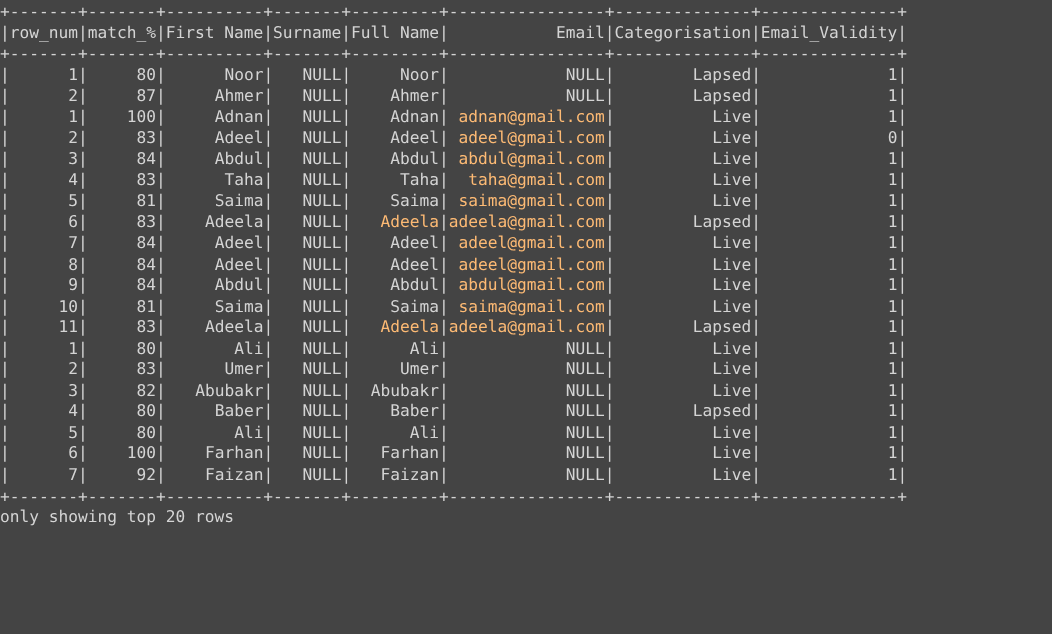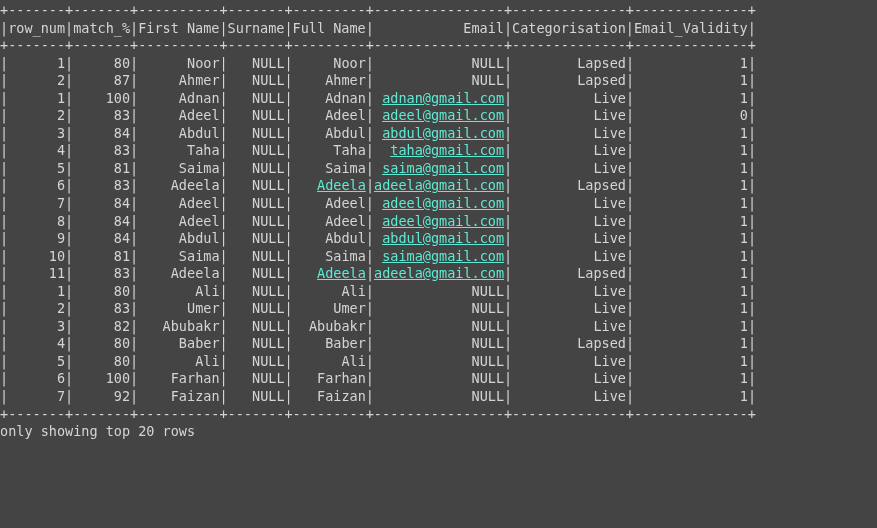--- a/index.html
+++ b/index.html
@@ -10,21 +10,20 @@
     font-family: Consolas, monospace;
     font-size: 13.5px;
     line-height: 1.3;
     letter-spacing: 0;
   }
   #out {
     white-space: pre;
     padding: 2px 0;
   }
   .lnk {
-    color: #5eead4;
-    text-decoration: underline;
+    color: #fdba74;
     cursor: pointer;
   }
 </style>
 </head>
 <body>
 
 <div id="out"><div>+-------+-------+----------+-------+---------+----------------+--------------+--------------+</div><div>|row_num|match_%|First Name|Surname|Full Name|           Email|Categorisation|Email_Validity|</div><div>+-------+-------+----------+-------+---------+----------------+--------------+--------------+</div><div><span>|</span><span>      1</span><span>|</span><span>     80</span><span>|</span><span>      Noor</span><span>|</span><span>   NULL</span><span>|</span><span>     Noor</span><span>|</span><span>            NULL</span><span>|</span><span>        Lapsed</span><span>|</span><span>             1</span><span>|</span></div><div><span>|</span><span>      2</span><span>|</span><span>     87</span><span>|</span><span>     Ahmer</span><span>|</span><span>   NULL</span><span>|</span><span>    Ahmer</span><span>|</span><span>            NULL</span><span>|</span><span>        Lapsed</span><span>|</span><span>             1</span><span>|</span></div><div><span>|</span><span>      1</span><span>|</span><span>    100</span><span>|</span><span>     Adnan</span><span>|</span><span>   NULL</span><span>|</span><span>    Adnan</span><span>|</span><span> </span><span class="lnk">adnan@gmail.com</span><span>|</span><span>          Live</span><span>|</span><span>             1</span><span>|</span></div><div><span>|</span><span>      2</span><span>|</span><span>     83</span><span>|</span><span>     Adeel</span><span>|</span><span>   NULL</span><span>|</span><span>    Adeel</span><span>|</span><span> </span><span class="lnk">adeel@gmail.com</span><span>|</span><span>          Live</span><span>|</span><span>             0</span><span>|</span></div><div><span>|</span><span>      3</span><span>|</span><span>     84</span><span>|</span><span>     Abdul</span><span>|</span><span>   NULL</span><span>|</span><span>    Abdul</span><span>|</span><span> </span><span class="lnk">abdul@gmail.com</span><span>|</span><span>          Live</span><span>|</span><span>             1</span><span>|</span></div><div><span>|</span><span>      4</span><span>|</span><span>     83</span><span>|</span><span>      Taha</span><span>|</span><span>   NULL</span><span>|</span><span>     Taha</span><span>|</span><span>  </span><span class="lnk">taha@gmail.com</span><span>|</span><span>          Live</span><span>|</span><span>             1</span><span>|</span></div><div><span>|</span><span>      5</span><span>|</span><span>     81</span><span>|</span><span>     Saima</span><span>|</span><span>   NULL</span><span>|</span><span>    Saima</span><span>|</span><span> </span><span class="lnk">saima@gmail.com</span><span>|</span><span>          Live</span><span>|</span><span>             1</span><span>|</span></div><div><span>|</span><span>      6</span><span>|</span><span>     83</span><span>|</span><span>    Adeela</span><span>|</span><span>   NULL</span><span>|</span><span>   </span><span class="lnk">Adeela</span><span>|</span><span class="lnk">adeela@gmail.com</span><span>|</span><span>        Lapsed</span><span>|</span><span>             1</span><span>|</span></div><div><span>|</span><span>      7</span><span>|</span><span>     84</span><span>|</span><span>     Adeel</span><span>|</span><span>   NULL</span><span>|</span><span>    Adeel</span><span>|</span><span> </span><span class="lnk">adeel@gmail.com</span><span>|</span><span>          Live</span><span>|</span><span>             1</span><span>|</span></div><div><span>|</span><span>      8</span><span>|</span><span>     84</span><span>|</span><span>     Adeel</span><span>|</span><span>   NULL</span><span>|</span><span>    Adeel</span><span>|</span><span> </span><span class="lnk">adeel@gmail.com</span><span>|</span><span>          Live</span><span>|</span><span>             1</span><span>|</span></div><div><span>|</span><span>      9</span><span>|</span><span>     84</span><span>|</span><span>     Abdul</span><span>|</span><span>   NULL</span><span>|</span><span>    Abdul</span><span>|</span><span> </span><span class="lnk">abdul@gmail.com</span><span>|</span><span>          Live</span><span>|</span><span>             1</span><span>|</span></div><div><span>|</span><span>     10</span><span>|</span><span>     81</span><span>|</span><span>     Saima</span><span>|</span><span>   NULL</span><span>|</span><span>    Saima</span><span>|</span><span> </span><span class="lnk">saima@gmail.com</span><span>|</span><span>          Live</span><span>|</span><span>             1</span><span>|</span></div><div><span>|</span><span>     11</span><span>|</span><span>     83</span><span>|</span><span>    Adeela</span><span>|</span><span>   NULL</span><span>|</span><span>   </span><span class="lnk">Adeela</span><span>|</span><span class="lnk">adeela@gmail.com</span><span>|</span><span>        Lapsed</span><span>|</span><span>             1</span><span>|</span></div><div><span>|</span><span>      1</span><span>|</span><span>     80</span><span>|</span><span>       Ali</span><span>|</span><span>   NULL</span><span>|</span><span>      Ali</span><span>|</span><span>            NULL</span><span>|</span><span>          Live</span><span>|</span><span>             1</span><span>|</span></div><div><span>|</span><span>      2</span><span>|</span><span>     83</span><span>|</span><span>      Umer</span><span>|</span><span>   NULL</span><span>|</span><span>     Umer</span><span>|</span><span>            NULL</span><span>|</span><span>          Live</span><span>|</span><span>             1</span><span>|</span></div><div><span>|</span><span>      3</span><span>|</span><span>     82</span><span>|</span><span>   Abubakr</span><span>|</span><span>   NULL</span><span>|</span><span>  Abubakr</span><span>|</span><span>            NULL</span><span>|</span><span>          Live</span><span>|</span><span>             1</span><span>|</span></div><div><span>|</span><span>      4</span><span>|</span><span>     80</span><span>|</span><span>     Baber</span><span>|</span><span>   NULL</span><span>|</span><span>    Baber</span><span>|</span><span>            NULL</span><span>|</span><span>        Lapsed</span><span>|</span><span>             1</span><span>|</span></div><div><span>|</span><span>      5</span><span>|</span><span>     80</span><span>|</span><span>       Ali</span><span>|</span><span>   NULL</span><span>|</span><span>      Ali</span><span>|</span><span>            NULL</span><span>|</span><span>          Live</span><span>|</span><span>             1</span><span>|</span></div><div><span>|</span><span>      6</span><span>|</span><span>    100</span><span>|</span><span>    Farhan</span><span>|</span><span>   NULL</span><span>|</span><span>   Farhan</span><span>|</span><span>            NULL</span><span>|</span><span>          Live</span><span>|</span><span>             1</span><span>|</span></div><div><span>|</span><span>      7</span><span>|</span><span>     92</span><span>|</span><span>    Faizan</span><span>|</span><span>   NULL</span><span>|</span><span>   Faizan</span><span>|</span><span>            NULL</span><span>|</span><span>          Live</span><span>|</span><span>             1</span><span>|</span></div><div>+-------+-------+----------+-------+---------+----------------+--------------+--------------+</div><div>only showing top 20 rows</div></div>
 
 </body></html>

